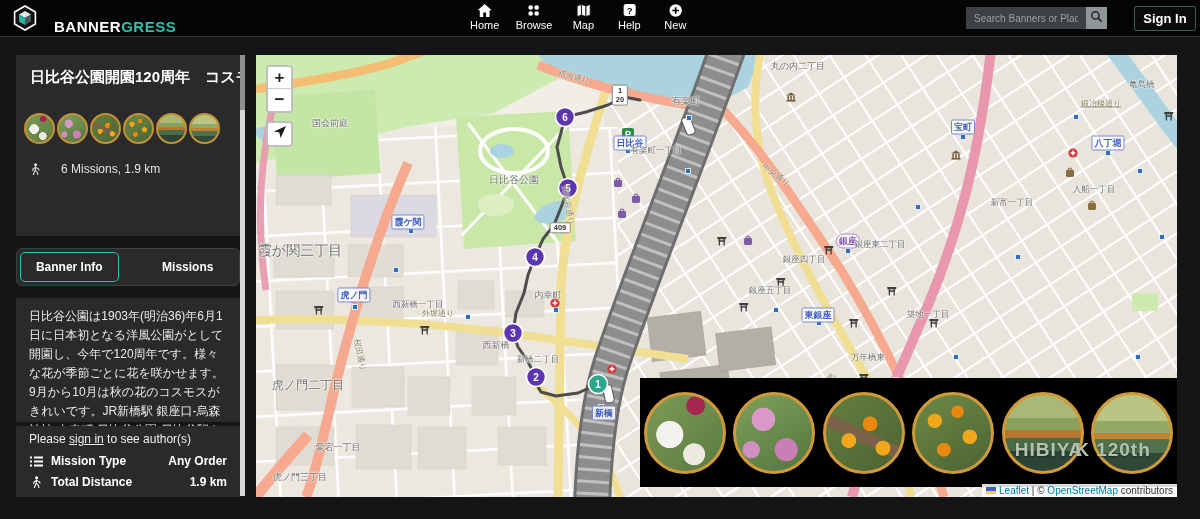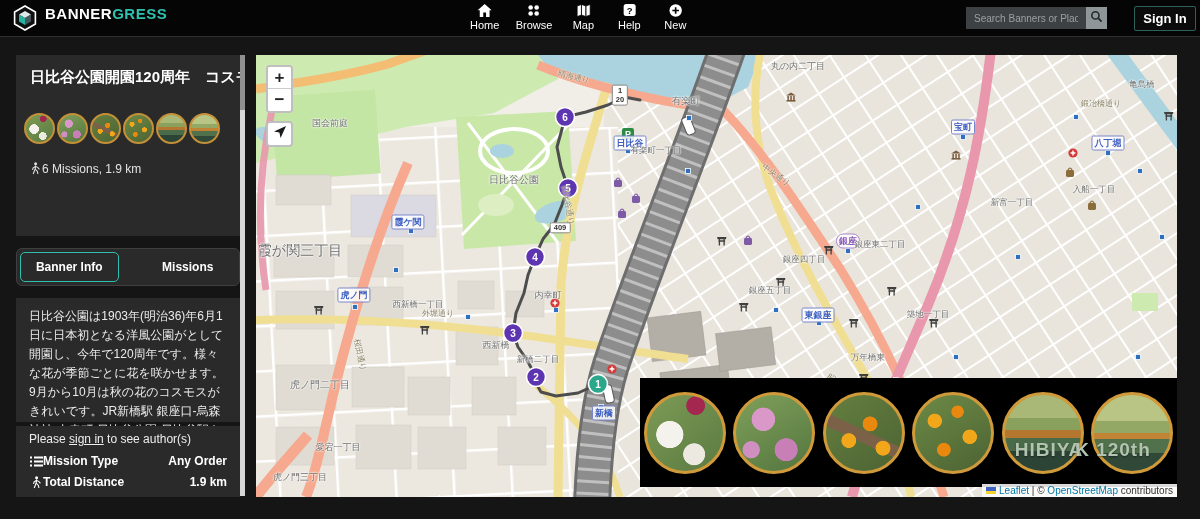--- a/index.html
+++ b/index.html
@@ -2,21 +2,21 @@
 <html><head>
 <meta charset="utf-8">
 <style>
   * { margin:0; padding:0; box-sizing:border-box; }
   html,body { width:1200px; height:519px; overflow:hidden; background:#151515;
               font-family:"Liberation Sans", sans-serif; }
 
   
   .navbar { position:absolute; left:0; top:0; width:1200px; height:37px; background:#050505;
             border-bottom:1px solid #2e2e2e; }
-  .brand { position:absolute; left:12px; top:5px; display:flex; align-items:flex-start; gap:7px; cursor:pointer; }
+  .brand { position:absolute; left:12px; top:5px; display:flex; align-items:flex-end; gap:16px; cursor:pointer; }
   .brand-text { font-size:15px; font-weight:bold; letter-spacing:.5px; }
   .brand-text .b1 { color:#ffffff; } .brand-text .b2 { color:#2fc1ae; }
   .nav-center { position:absolute; left:580px; top:1px; transform:translateX(-50%);
                 display:flex; gap:16px; }
   .nav-item { display:flex; flex-direction:column; align-items:center; gap:1px;
               color:#fff; font-size:11px; min-width:30px; cursor:pointer; padding-top:2px;}
   .nav-item svg { display:block; }
   .nav-right { position:absolute; right:0; top:0; height:37px; width:250px; }
   .search-wrap { position:absolute; right:93px; top:7px; display:flex; }
   .search-input { width:120px; height:22px; background:#3d4143; border:none; outline:none;
@@ -29,32 +29,32 @@
                 font-size:13px; cursor:pointer; font-family:"Liberation Sans",sans-serif;}
 
   
   .sb-card { position:absolute; left:16px; width:224px; background:#2a2a2a; color:#fff; }
   .sb-head { top:55px; height:181px; }
   .sb-title { padding:13px 14px 0 14px; font-size:15px; font-weight:bold; white-space:nowrap;
               overflow:hidden; }
   .thumb-row { display:flex; gap:2px; padding:26px 0 0 8px; }
   .thumb { width:31px; height:31px; border-radius:50%; border:2px solid #c49038; }
   .sb-meta { padding:18px 0 0 12px; font-size:12px; color:#e3e3e3; }
-  .sb-meta-row { display:flex; align-items:flex-start; gap:0; margin-bottom:5px; }
+  .sb-meta-row { display:flex; align-items:center; gap:19px; margin-bottom:5px; }
   .loc-link { color:#4caf7a; cursor:pointer; }
   .sb-tabs { top:248px; height:38px; background:#2a2a2a; border:1px solid #3f3f3f; border-radius:6px;
              display:flex; padding:3px;gap:21px; }
   .sb-tab { flex:1; display:flex; align-items:center; justify-content:center; font-size:12px;
             font-weight:bold; color:#fff; border-radius:5px; cursor:pointer; }
   .sb-tab.active { border:1px solid #2fbfae; }
   .sb-desc { top:298px; height:124px; padding:9px 13px; font-size:12px; line-height:1.58; color:#ececec; }
   .sb-stats { top:426px; height:71px; padding:6px 13px 0 13px; overflow:hidden; font-size:12px; }
   .author-note { color:#eee; margin-bottom:8px; }
   .author-note u { cursor:pointer; }
-  .stat-row { display:flex; align-items:center; margin-bottom:7px; }
+  .stat-row { display:flex; align-items:center; gap:8px; margin-bottom:7px; }
   .stat-label { font-weight:bold; color:#fff; flex:1; }
   .stat-value { font-weight:bold; color:#fff; }
   .stat-row.dim .stat-label, .stat-row.dim .stat-value { font-weight:normal; color:#cfcfcf; }
   .stat-ico { width:14px; display:flex; justify-content:center; }
   .sb-scroll { position:absolute; left:240px; top:55px; width:5px; height:441px; background:#d6d6d6; }
   .sb-scroll-thumb { position:absolute; left:0; top:0; width:5px; height:55px; background:#8f8f8f; }
 
   
   .map { position:absolute; left:256px; top:55px; width:921px; height:442px; background:#f1eee8;
          overflow:hidden; cursor:grab; }
@@ -462,21 +462,21 @@
         </g>
       </g>
   </svg>
 
   <div class="map-labels" id="map-labels">
       <span class="ml ml-g" style="left: 258px; top: 125px; font-size: 10px;">日比谷公園</span>
       <span class="ml ml-g" style="left: 74px; top: 68px; font-size: 9px;">国会前庭</span>
       <span class="ml ml-g" style="left: 44px; top: 196px; font-size: 14px;">霞が関三丁目</span>
       <span class="ml ml-m" style="left: 152px; top: 167px; font-size: 9px;">霞ケ関</span>
       <span class="ml ml-m" style="left: 98px; top: 240px; font-size: 9px;">虎ノ門</span>
-      <span class="ml ml-g" style="left: 52px; top: 330px; font-size: 10px; margin-left: 12px;">虎ノ門二丁目</span>
+      <span class="ml ml-g" style="left: 52px; top: 330px; font-size: 12px;">虎ノ門二丁目</span>
       <span class="ml ml-g" style="left: 44px; top: 422px; font-size: 9px;">虎ノ門三丁目</span>
       <span class="ml ml-g" style="left: 82px; top: 392px; font-size: 9px;">愛宕一丁目</span>
       <span class="ml ml-g" style="left: 240px; top: 290px; font-size: 9px;">西新橋</span>
       <span class="ml ml-g" style="left: 162px; top: 250px; font-size: 8.5px;">西新橋一丁目</span>
       <span class="ml ml-g" style="left: 292px; top: 240px; font-size: 9px;">内幸町</span>
       <span class="ml ml-g" style="left: 282px; top: 305px; font-size: 8.5px;">新橋二丁目</span>
       <span class="ml ml-m" style="left: 348px; top: 358px; font-size: 9px;">新橋</span>
       <span class="ml ml-m" style="left: 374px; top: 88px; font-size: 9px;">日比谷</span>
       <span class="ml ml-g" style="left: 430px; top: 46px; font-size: 9.5px;">有楽町</span>
       <span class="ml ml-g" style="left: 400px; top: 96px; font-size: 8.5px;">有楽町一丁目</span>
@@ -486,21 +486,21 @@
       <span class="ml ml-m" style="left: 562px; top: 260px; font-size: 9px;">東銀座</span>
       <span class="ml ml-g" style="left: 514px; top: 236px; font-size: 8.5px;">銀座五丁目</span>
       <span class="ml ml-g" style="left: 624px; top: 190px; font-size: 8.5px;">銀座東二丁目</span>
       <span class="ml ml-g" style="left: 612px; top: 303px; font-size: 8.5px;">万年橋東</span>
       <span class="ml ml-g" style="left: 672px; top: 260px; font-size: 8.5px;">築地一丁目</span>
       <span class="ml ml-m" style="left: 707px; top: 72px; font-size: 9px;">宝町</span>
       <span class="ml ml-m" style="left: 852px; top: 88px; font-size: 9px;">八丁堀</span>
       <span class="ml ml-g" style="left: 838px; top: 135px; font-size: 8.5px;">入船一丁目</span>
       <span class="ml ml-g" style="left: 756px; top: 148px; font-size: 8.5px;">新富一丁目</span>
       <span class="ml ml-g" style="left: 886px; top: 30px; font-size: 8.5px;">亀島橋</span>
-      <span class="ml ml-r" style="left: 845px; top: 48px; font-size: 8px;">鍛冶橋通り</span>
+      <span class="ml ml-r" style="left: 845px; top: 48px; font-size: 8px; text-decoration: underline;">鍛冶橋通り</span>
       <span class="ml ml-r" style="left: 182px; top: 258px; font-size: 8px;">外堀通り</span>
       <span class="ml ml-r" style="left: 318px; top: 22px; font-size: 8px; transform: translate(-50%, -50%) rotate(14deg);">晴海通り</span>
       <span class="ml ml-r" style="left: 104px; top: 300px; font-size: 8px; transform: translate(-50%, -50%) rotate(78deg);">桜田通り</span>
       <span class="ml ml-r" style="left: 312px; top: 150px; font-size: 8px; transform: translate(-50%, -50%) rotate(80deg);">日比谷通り</span>
       <span class="ml ml-r" style="left: 520px; top: 120px; font-size: 8px; transform: translate(-50%, -50%) rotate(35deg);">中央通り</span>
       <span class="ml ml-r" style="left: 585px; top: 330px; font-size: 8px; transform: translate(-50%, -50%) rotate(35deg);">昭和通り</span>
       <div class="shield" style="left: 364px; top: 40px;">
         <div>1</div>
         <div>20</div>
       </div>

